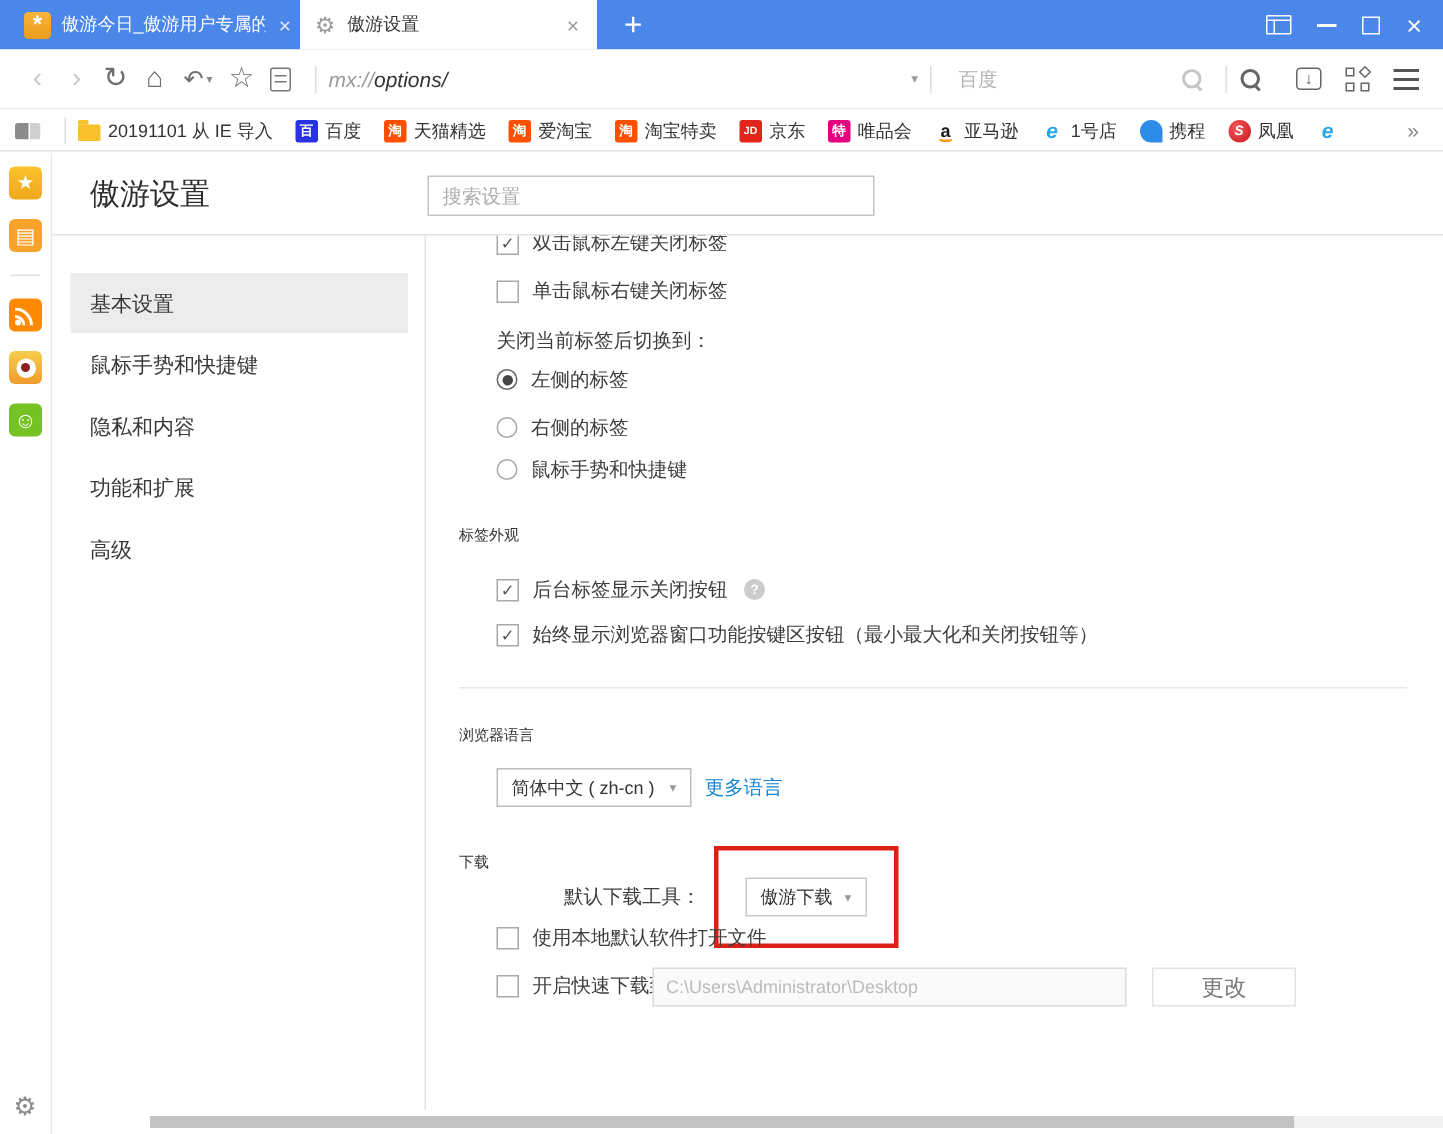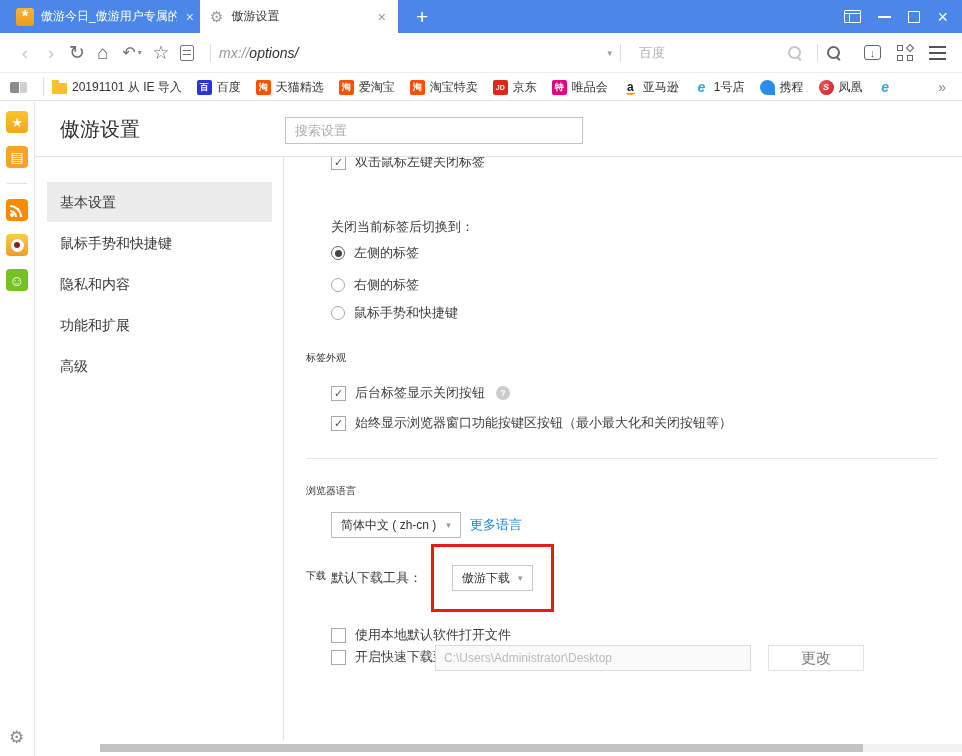--- a/index.html
+++ b/index.html
@@ -121,22 +121,22 @@
   .red-box .mini-select { border-color:#c9c9c9; gap:8px; }
   .path-input { position:absolute; left:151px; width:316px; height:26px; border:1px solid #dcdcdc; background:#fafafa; color:#bcbcbc; font-size:12px; padding:0 8px; outline:none; font-family:inherit; }
   .btn { position:absolute; left:484px; width:96px; height:26px; border:1px solid #e3e3e3; background:#fff; color:#7a7a7a; font-size:15px; display:flex; align-items:center; justify-content:center; }
 
   
   .r1 { top:-5px; } .r2 { top:27px; } .r-lbl { top:60px; }
   .r3 { top:86px; } .r4 { top:118px; } .r5 { top:146px; }
   .h-app { top:191px; } .r6 { top:226px; } .r7 { top:256px; }
   .div1 { top:301px; }
   .h-lang { top:324px; } .r-lang { top:355px; height:26px; }
-  .h-dl { top:409px; } .r-tool { top:404px; height:34px; }
-  .r8 { top:458px;margin-top:10px; } .r9 { top:490px; }
+  .h-dl { top:409px; } .r-tool { top:424px; height:34px;margin-left:45px; }
+  .r8 { top:458px; } .r9 { top:490px; }
   .path-input, .b-change { top:488px; }
 
   
   .hthumb { position:absolute; left:65px; bottom:4px; width:763px; height:8px; background:#c3c3c3; }
   .htrack-r { position:absolute; left:828px; right:0; bottom:4px; height:8px; background:#f2f2f2; }
 </style>
 </head>
 <body>
 
 <div class="titlebar">
@@ -285,20 +285,24 @@
     <div class="nav-item">高级</div>
   </div>
 
   <div class="pg-divider"></div>
 
   <div class="content">
     <div class="c-row r1">
       <span class="cbx">✓</span>
       <span>双击鼠标左键关闭标签</span>
     </div>
+    <div class="c-row r2">
+      <span class="cbx"></span>
+      <span>单击鼠标右键关闭标签</span>
+    </div>
     <div class="c-label r-lbl">关闭当前标签后切换到：</div>
     <div class="c-row r3">
       <span class="rad sel">
           <i></i>
         </span>
       <span>左侧的标签</span>
     </div>
     <div class="c-row r4">
       <span class="rad"></span>
       <span>右侧的标签</span>

